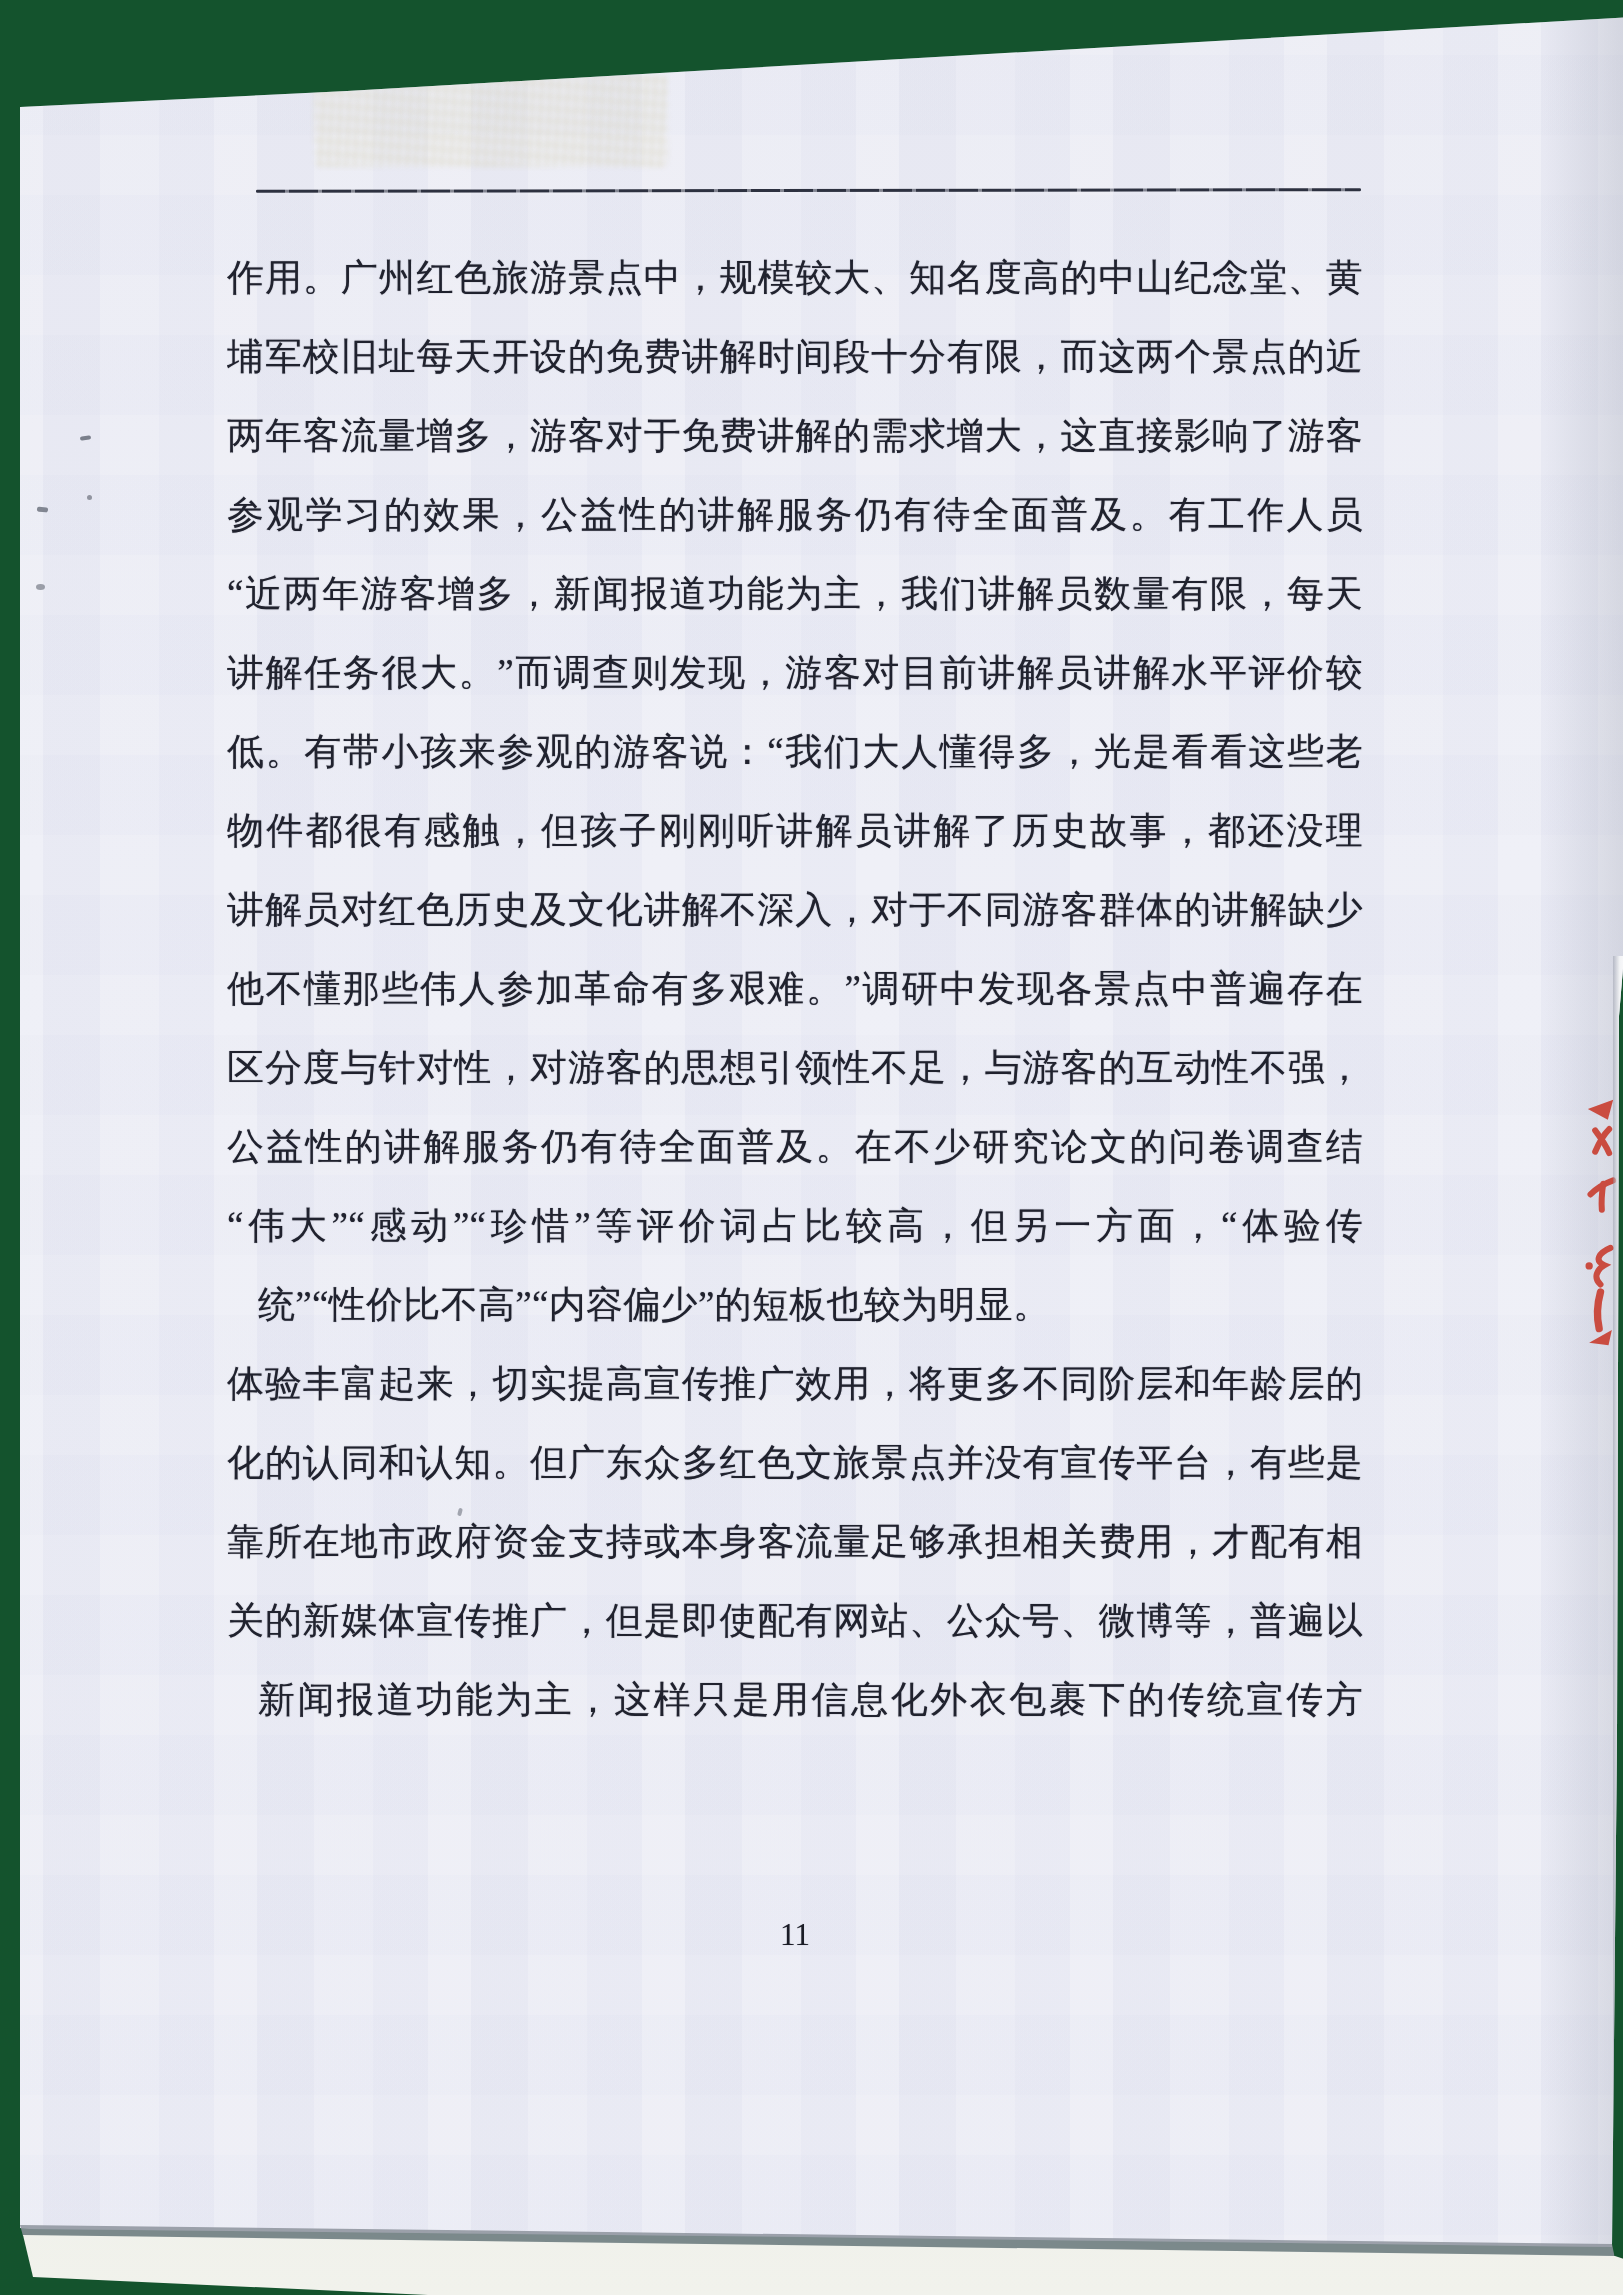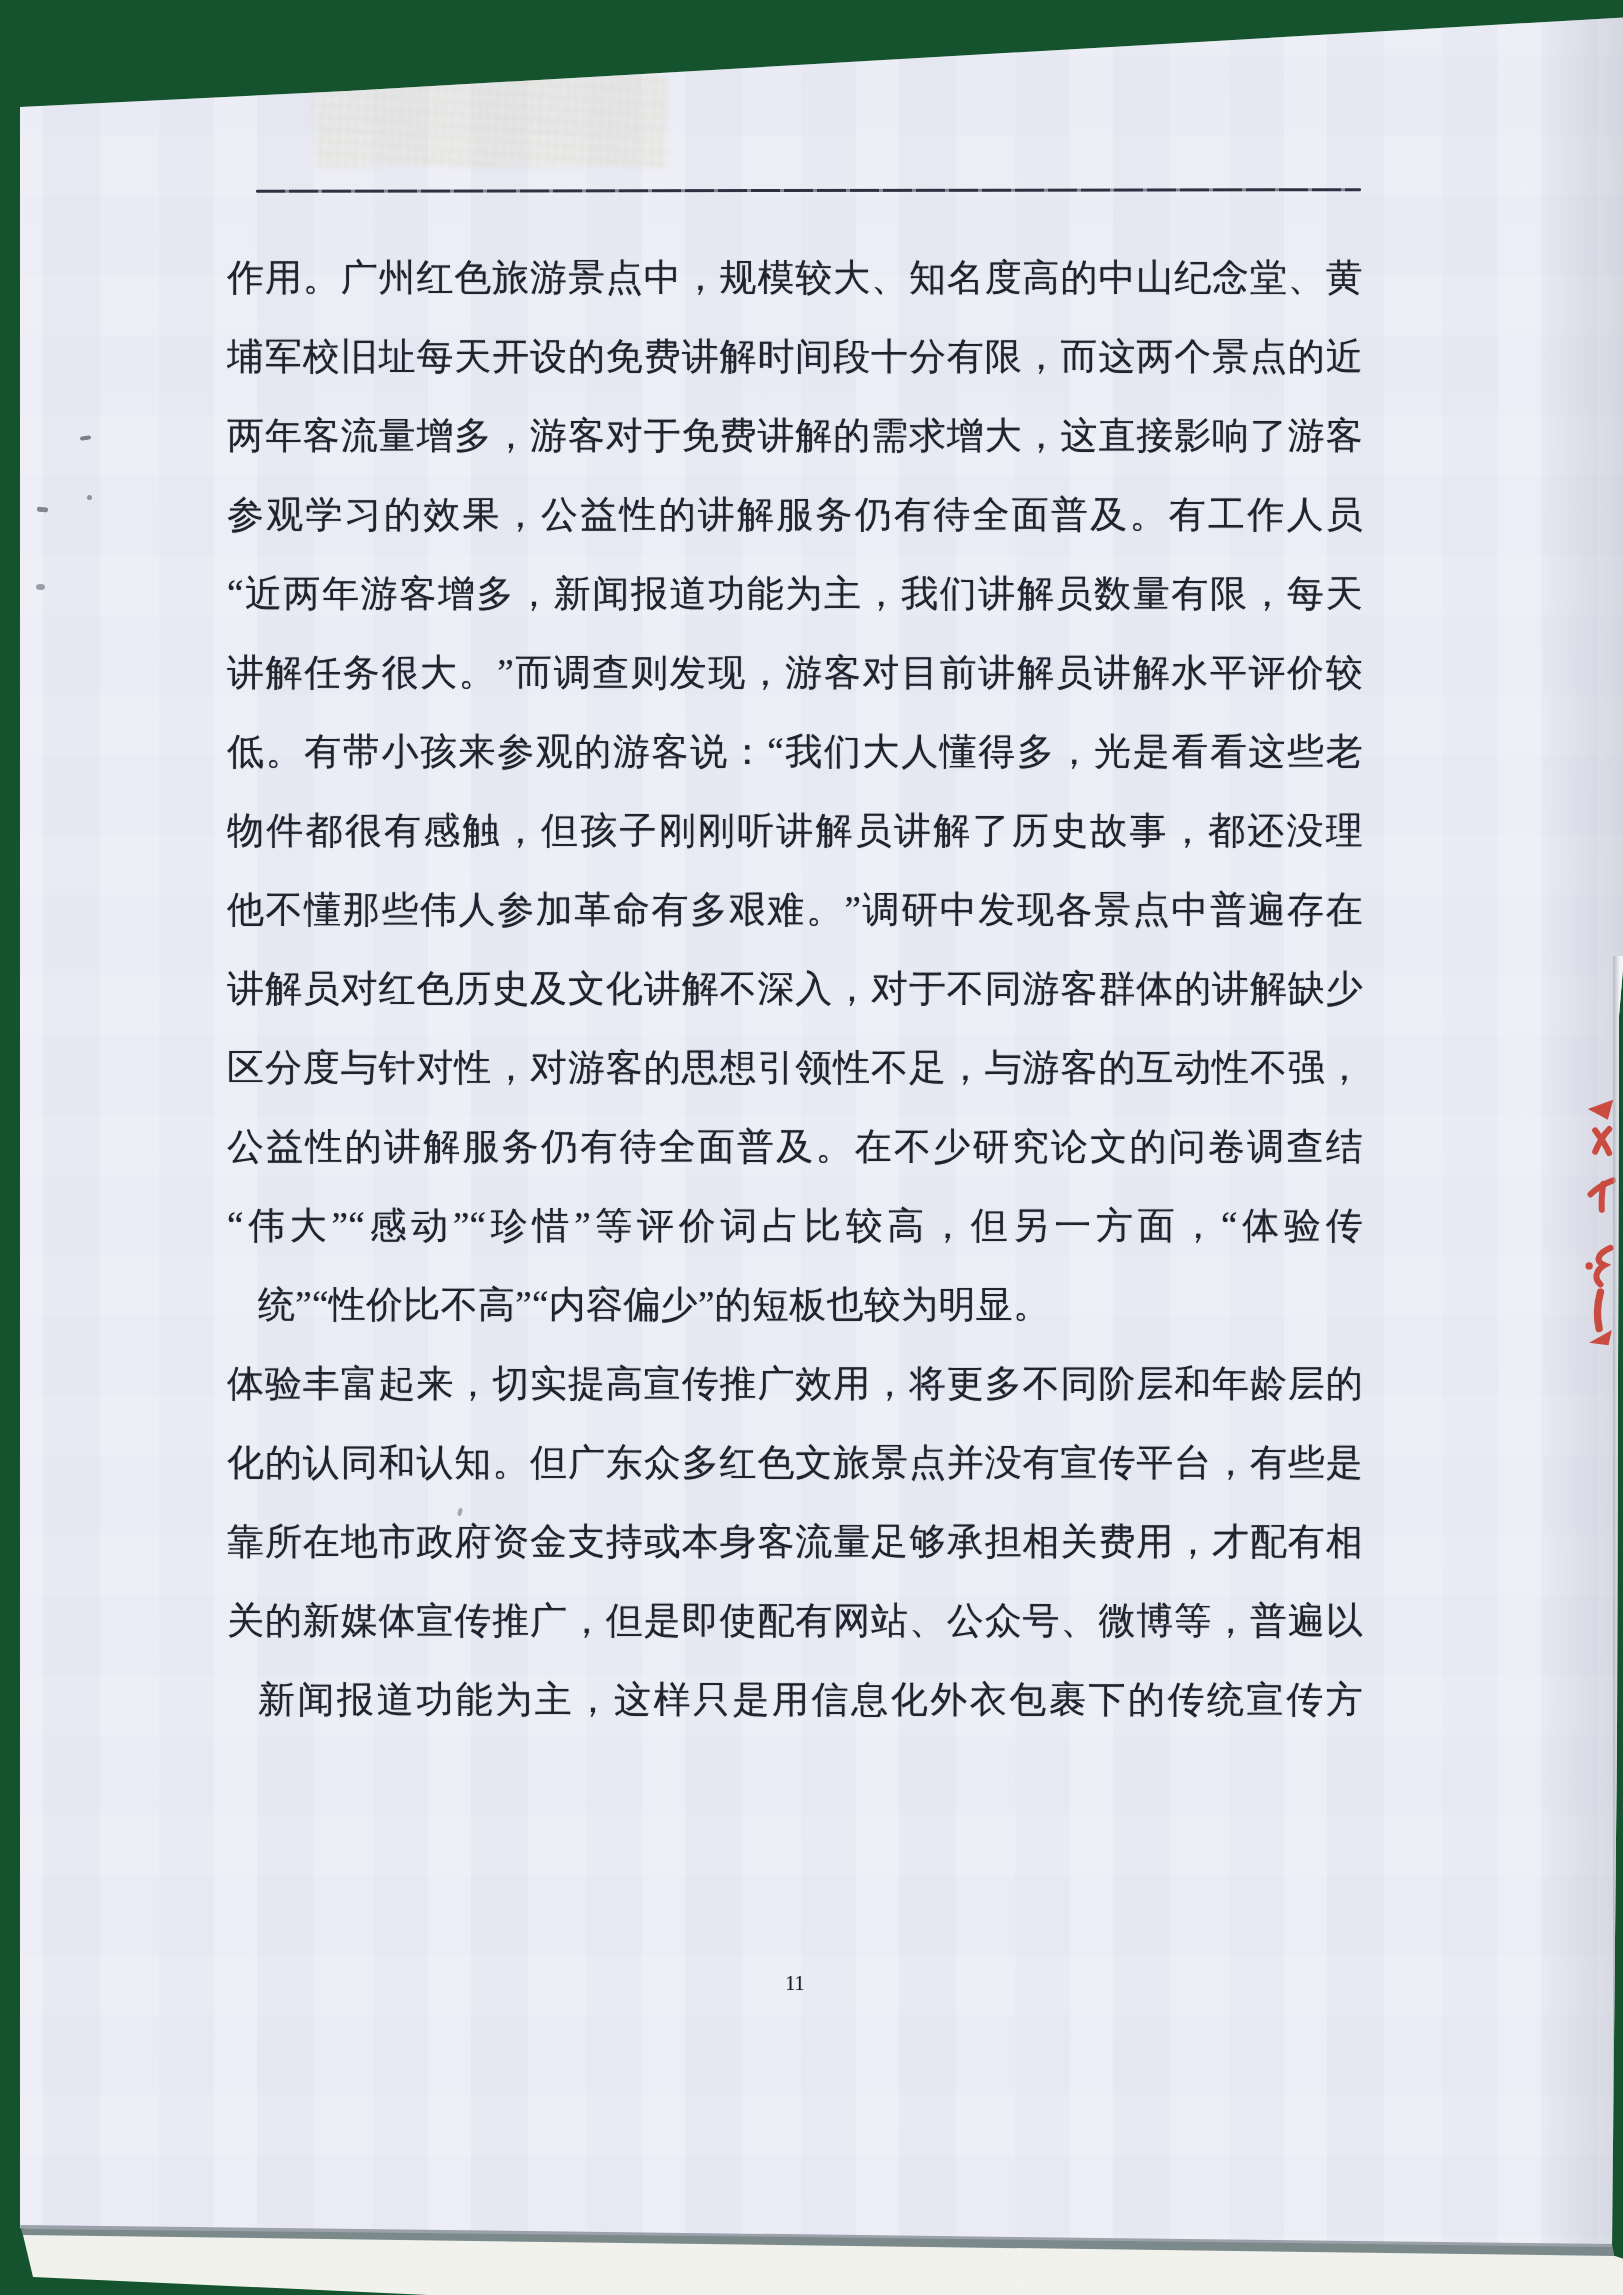--- a/index.html
+++ b/index.html
@@ -69,22 +69,22 @@
   .line{
     height:79px;white-space:nowrap;
     text-align:justify;text-align-last:justify;text-justify:inter-ideograph;
     white-space:normal;overflow:hidden;
   }
   .line.short{text-align-last:left;margin-left:31px;}
   .line.indent{text-indent:75px;}
 
   
   .pagenum{
-    position:absolute;left:227px;top:1972px;width:1136px;
-    text-align:center;font-size:20px;color:#1a1c26;
+    position:absolute;left:227px;top:1917px;width:1136px;
+    text-align:center;font-size:31px;color:#1a1c26;
     text-shadow:0 0 0.7px rgba(26,28,38,0.5);
   }
 
   
   .red-marks{position:absolute;left:1581px;top:1093px;width:43px;height:267px;z-index:5;}
 
   
   .speck{position:absolute;background:#565b68;}
 
   
@@ -117,22 +117,22 @@
     <div class="textblock">
 
       <div class="line">作用。广州红色旅游景点中，规模较大、知名度高的中山纪念堂、黄</div>
       <div class="line">埔军校旧址每天开设的免费讲解时间段十分有限，而这两个景点的近</div>
       <div class="line">两年客流量增多，游客对于免费讲解的需求增大，这直接影响了游客</div>
       <div class="line">参观学习的效果，公益性的讲解服务仍有待全面普及。有工作人员说：</div>
       <div class="line">“近两年游客增多，新闻报道功能为主，我们讲解员数量有限，每天</div>
       <div class="line">讲解任务很大。”而调查则发现，游客对目前讲解员讲解水平评价较</div>
       <div class="line">低。有带小孩来参观的游客说：“我们大人懂得多，光是看看这些老</div>
       <div class="line">物件都很有感触，但孩子刚刚听讲解员讲解了历史故事，都还没理解，</div>
+      <div class="line">讲解员对红色历史及文化讲解不深入，对于不同游客群体的讲解缺少</div>
       <div class="line">他不懂那些伟人参加革命有多艰难。”调研中发现各景点中普遍存在</div>
-      <div class="line">讲解员对红色历史及文化讲解不深入，对于不同游客群体的讲解缺少</div>
       <div class="line">区分度与针对性，对游客的思想引领性不足，与游客的互动性不强，</div>
       <div class="line">公益性的讲解服务仍有待全面普及。在不少研究论文的问卷调查结</div>
       <div class="line">“伟大”“感动”“珍惜”等评价词占比较高，但另一方面，“体验传</div>
       <div class="line short">统”“性价比不高”“内容偏少”的短板也较为明显。</div>
 
       <div class="line">体验丰富起来，切实提高宣传推广效用，将更多不同阶层和年龄层的</div>
       <div class="line">化的认同和认知。但广东众多红色文旅景点并没有宣传平台，有些是</div>
       <div class="line">靠所在地市政府资金支持或本身客流量足够承担相关费用，才配有相</div>
       <div class="line">关的新媒体宣传推广，但是即使配有网站、公众号、微博等，普遍以</div>
       <div class="line short">新闻报道功能为主，这样只是用信息化外衣包裹下的传统宣传方式，</div>

